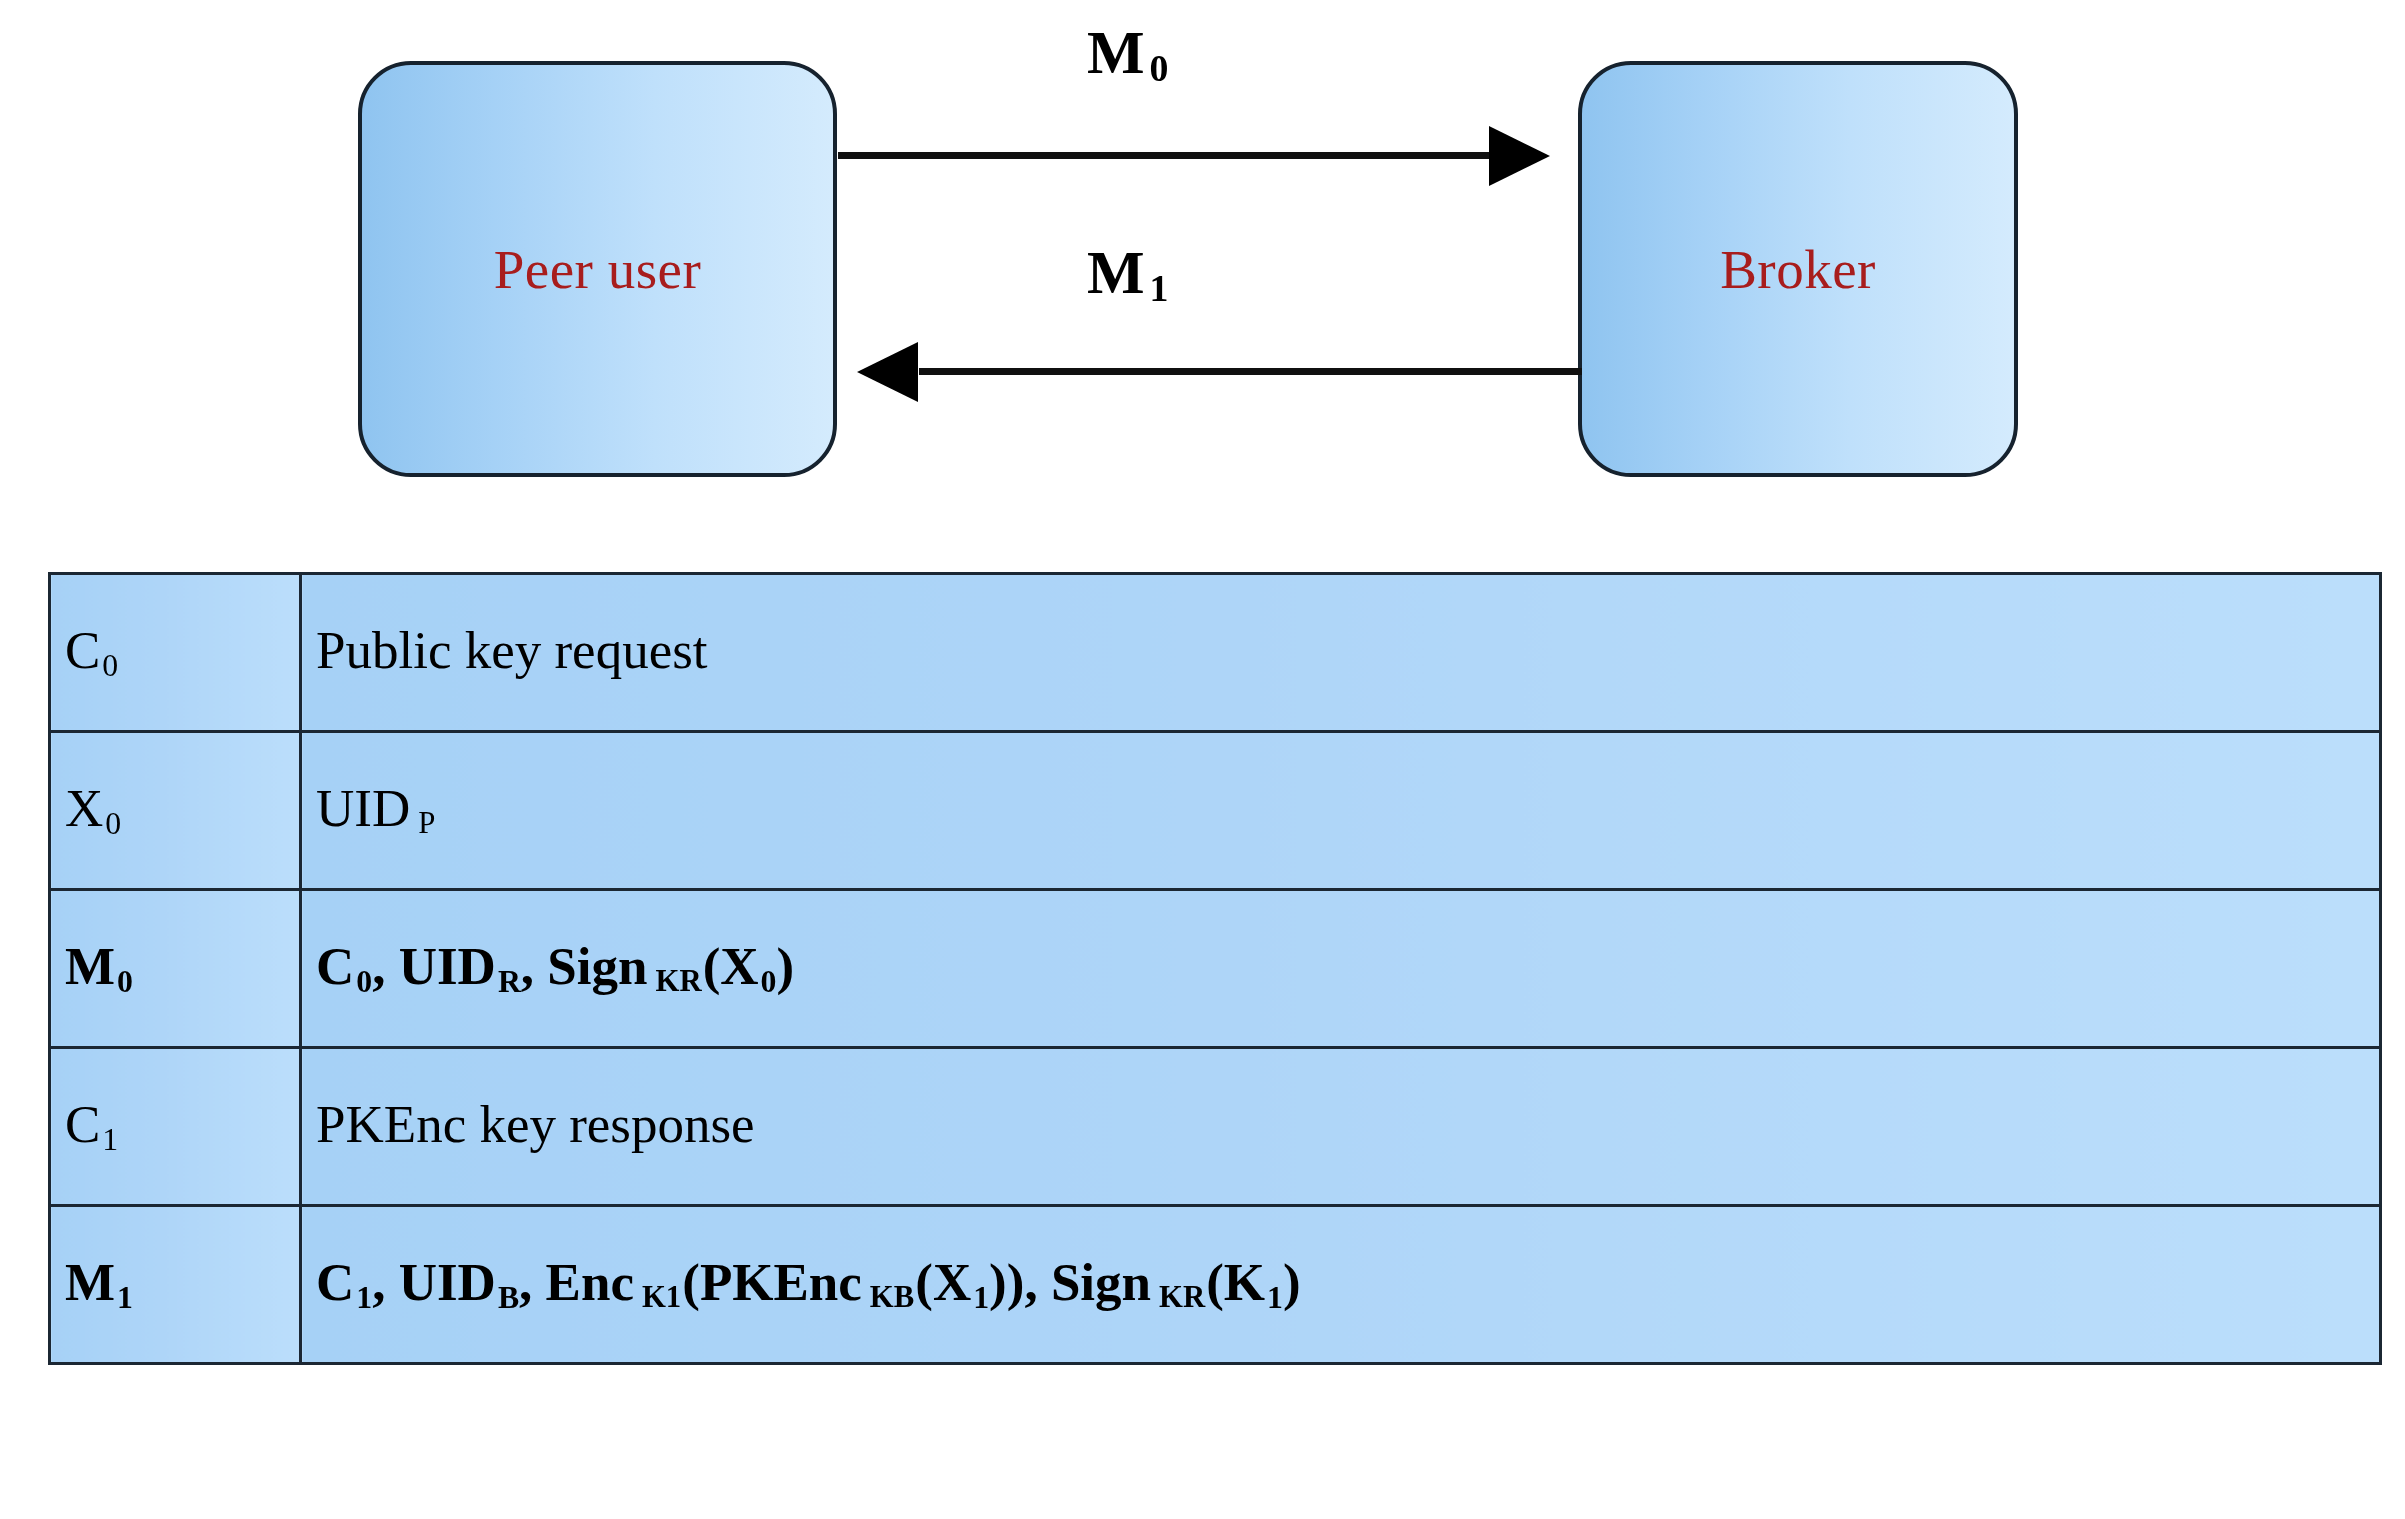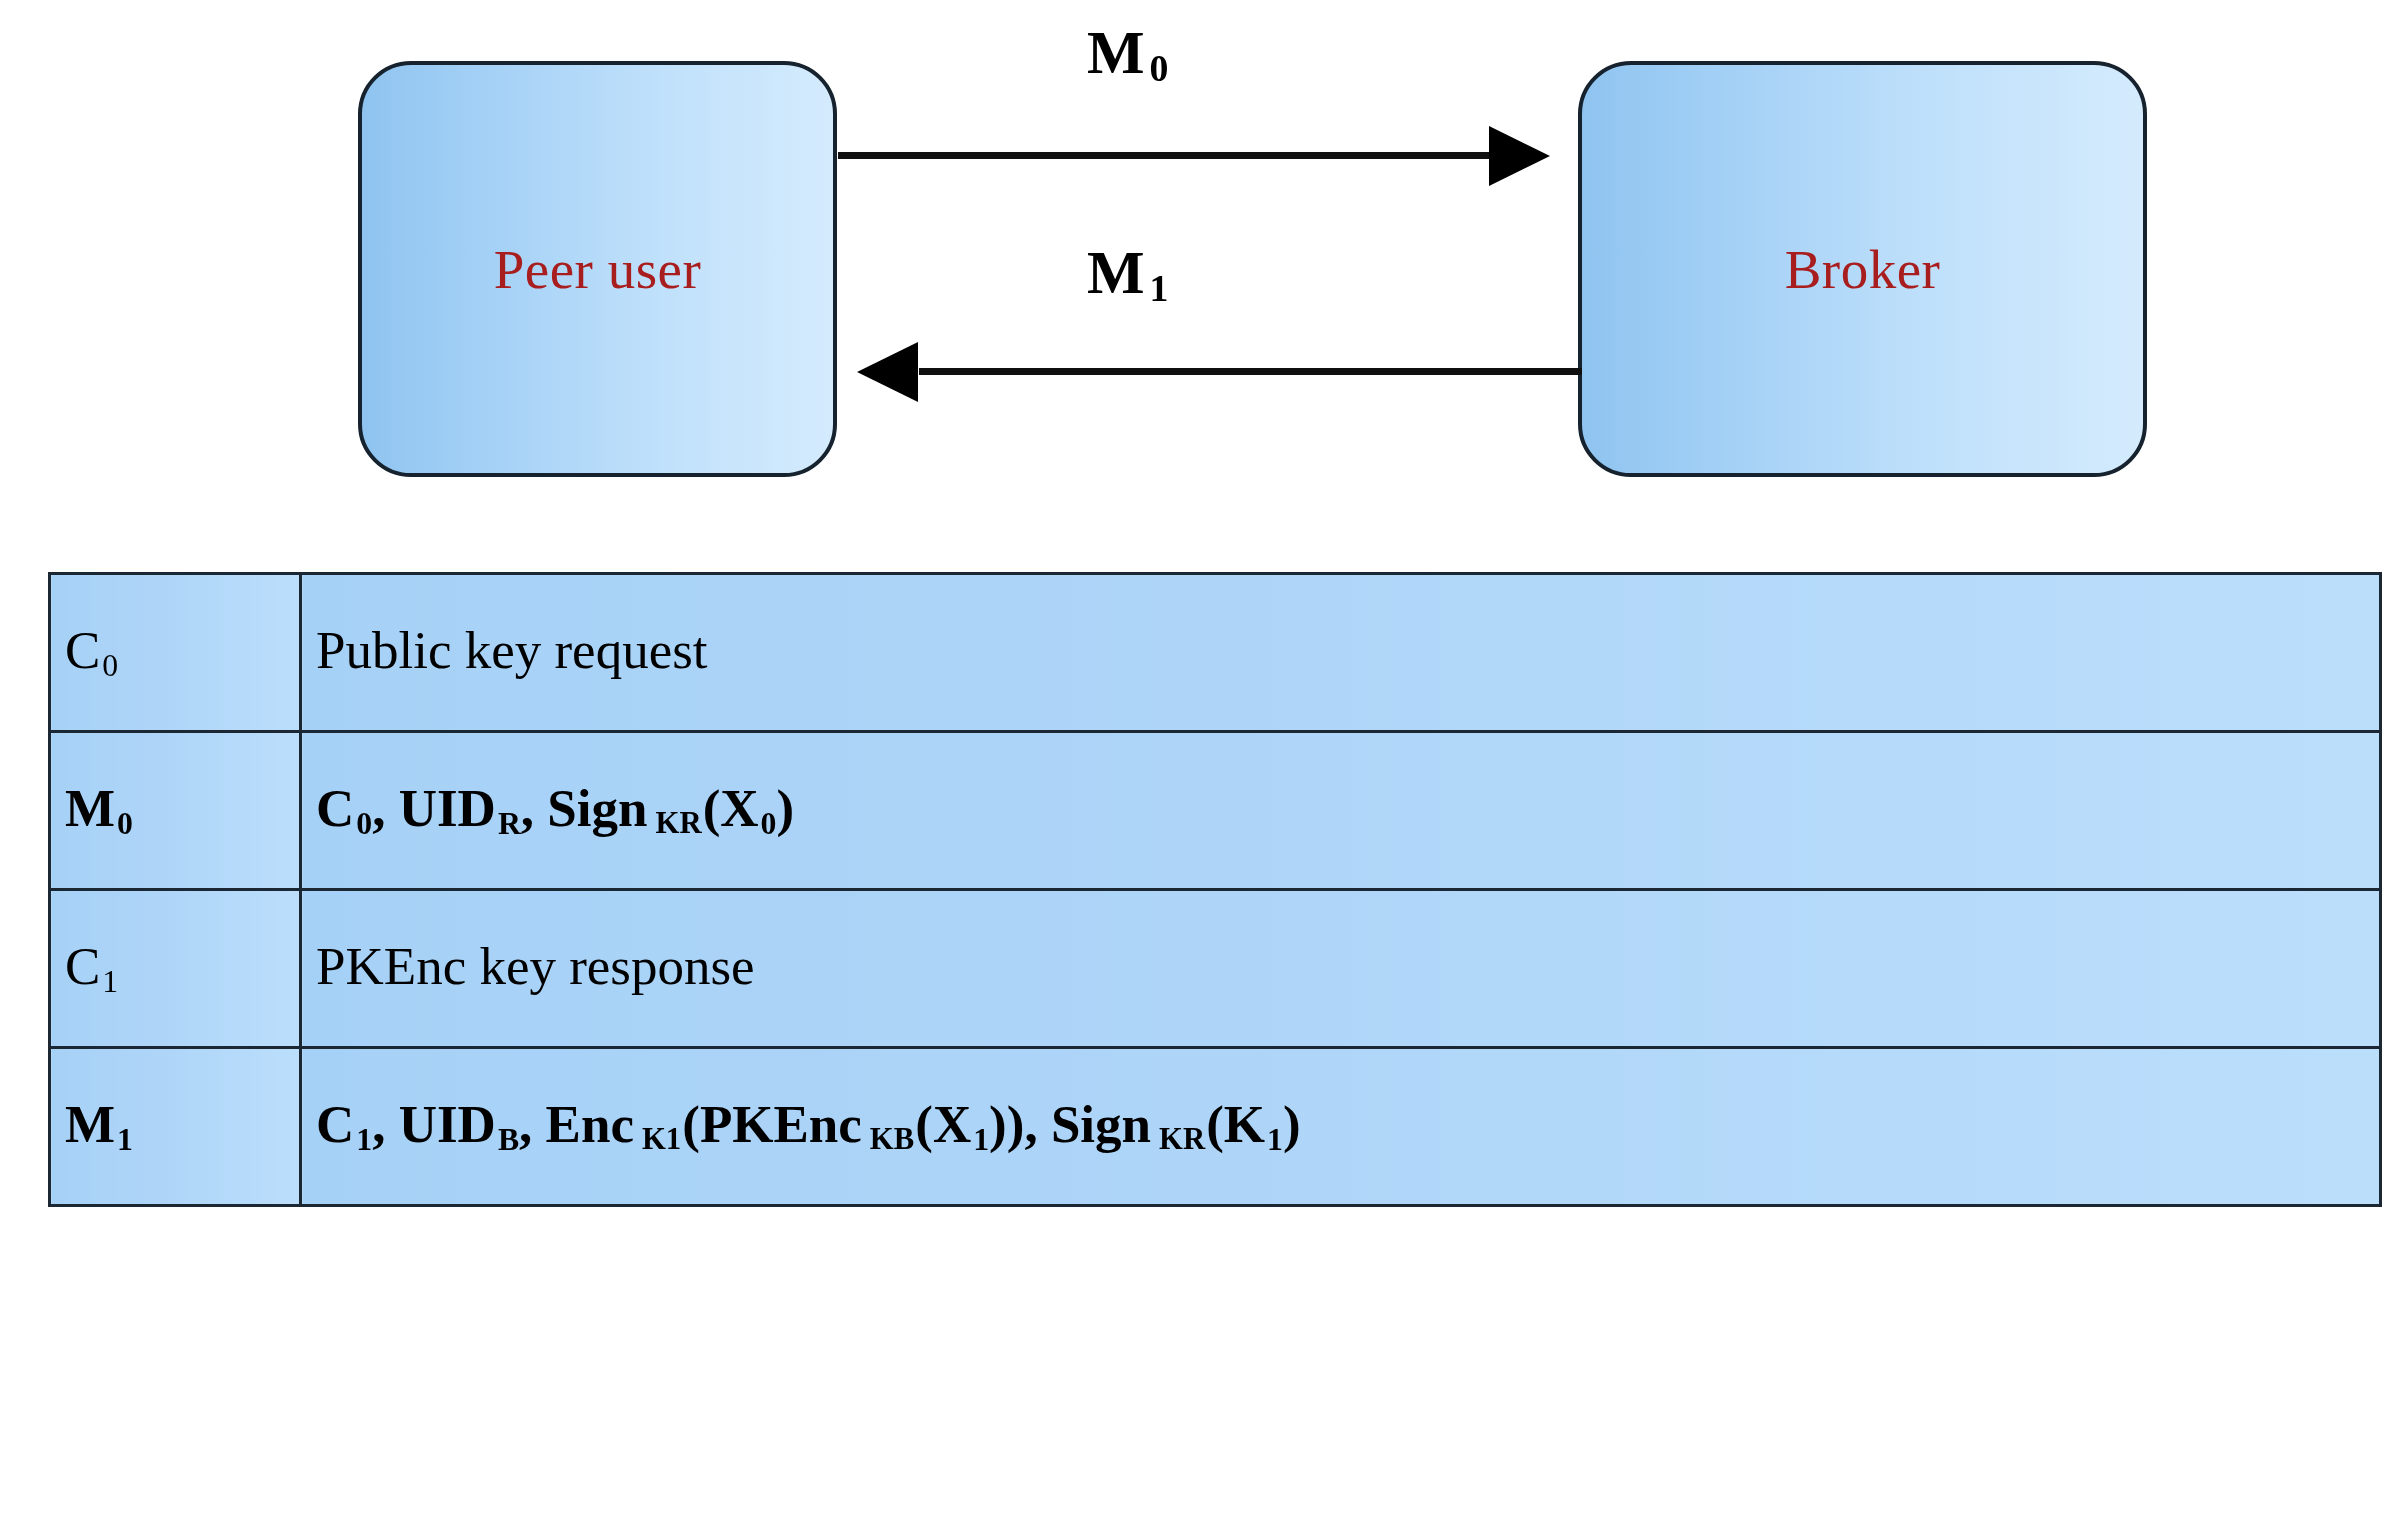--- a/index.html
+++ b/index.html
@@ -34,21 +34,21 @@
     justify-content: center;
   }
   .node-label {
     color: #a81d1d;
     font-size: 55px;
     font-family: "Liberation Serif", "DejaVu Serif", serif;
     letter-spacing: 0.5px;
     line-height: 1;
   }
   #peer-box  { left: 358px; top: 61px; width: 479px; height: 416px; }
-  #broker-box{ left: 1578px; top: 61px; width: 569px; height: 416px; }
+  #broker-box{ left: 1578px; top: 61px; width: 440px; height: 416px; }
 
   .arrow-line {
     position: absolute;
     height: 7px;
     background: #101010;
   }
   .arrowhead {
     position: absolute;
     width: 0; height: 0;
   }
@@ -152,20 +152,24 @@
 
 </div>
 
 <table id="proto-table">
   <tbody>
       <tr>
         <td class="col-key"><span class="cell-txt"><span>C</span><sub>0</sub></span></td>
         <td class="col-val"><span class="cell-txt"><span class="ital">Public key request</span></span></td>
       </tr>
       <tr>
+        <td class="col-key"><span class="cell-txt"><span>X</span><sub>0</sub></span></td>
+        <td class="col-val"><span class="cell-txt"><span>UID</span><span class="sc">P</span></span></td>
+      </tr>
+      <tr>
         <td class="col-key bold-row"><span class="cell-txt"><span>M</span><sub>0</sub></span></td>
         <td class="col-val bold-row"><span class="cell-txt"><span>C</span><sub>0</sub><span>, UID</span><sub>R</sub><span>, Sign</span><span class="sc">KR</span><span>(X</span><sub>0</sub><span>)</span></span></td>
       </tr>
       <tr>
         <td class="col-key"><span class="cell-txt"><span>C</span><sub>1</sub></span></td>
         <td class="col-val"><span class="cell-txt"><span class="ital">PKEnc key response</span></span></td>
       </tr>
       <tr>
         <td class="col-key bold-row"><span class="cell-txt"><span>M</span><sub>1</sub></span></td>
         <td class="col-val bold-row"><span class="cell-txt"><span>C</span><sub>1</sub><span>, UID</span><sub>B</sub><span>, Enc</span><span class="sc">K1</span><span>(PKEnc</span><span class="sc">KB</span><span>(X</span><sub>1</sub><span>)), Sign</span><span class="sc">KR</span><span>(K</span><sub>1</sub><span>)</span></span></td>

